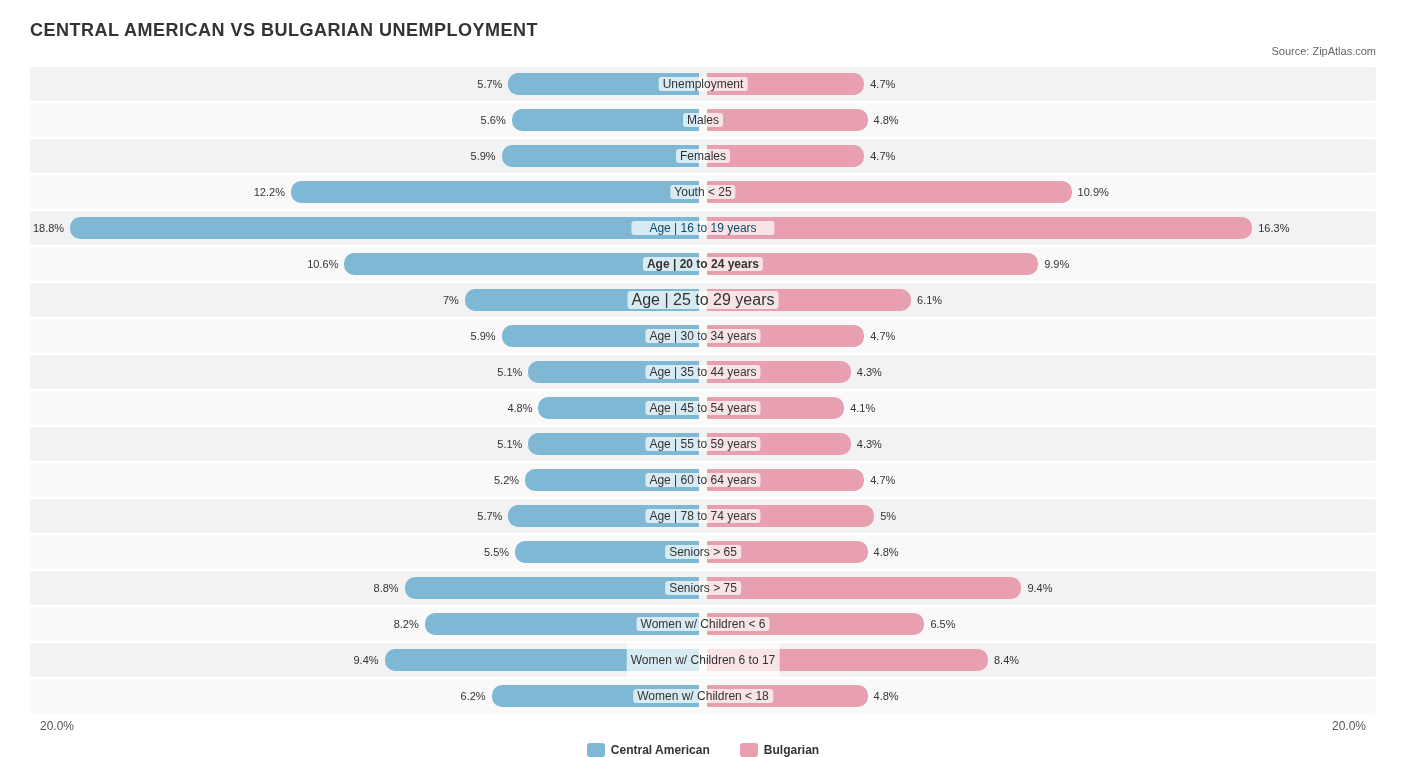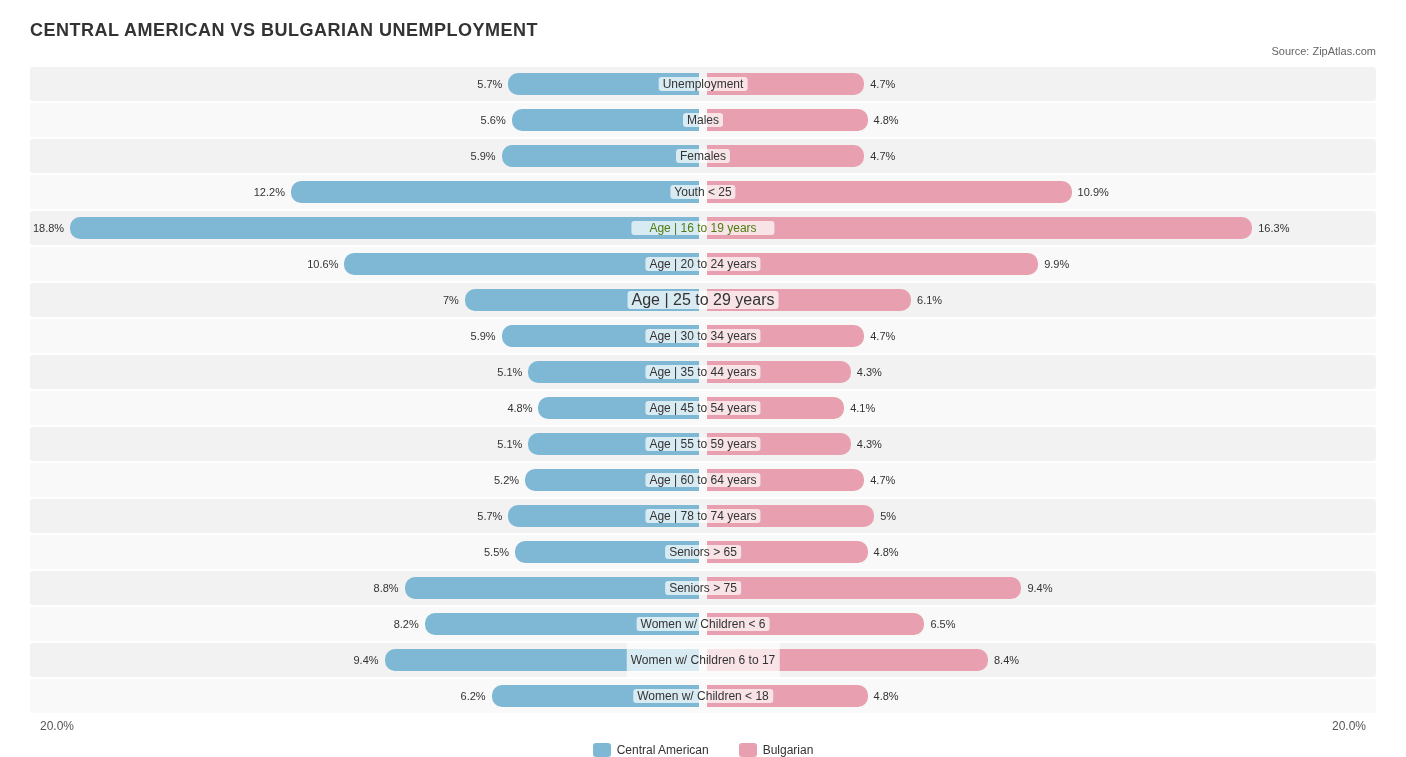--- a/index.html
+++ b/index.html
@@ -116,20 +116,21 @@
       text-align: right;
       font-size: 12px;
       color: #555;
       padding-right: 10px;
     }
     .legend {
       display: flex;
       justify-content: center;
       gap: 30px;
       margin-top: 10px;
+      font-weight: bold;
     }
     .legend-item {
       display: flex;
       align-items: center;
       gap: 6px;
       font-size: 12px;
       color: #333;
     }
     .legend-box {
       width: 18px;
@@ -206,36 +207,36 @@
         </div>
       </div>
     </div>
       <div class="row">
       <div class="row-wrapper">
         <div class="left-section">
           <div class="bar-left" style="width: 94%; max-width: 100%; min-width:2px;">
             <span class="val-left">18.8%</span>
           </div>
         </div>
-        <div style="position:absolute;left:50%;transform:translateX(-50%);white-space:nowrap;font-size:12px;color:#4d7c0f;z-index:10;pointer-events:none;text-align:center;background:rgba(255,255,255,0.7);padding:0 18px;border-radius:3px;">Age | 16 to 19 years</div>
+        <div style="position:absolute;left:50%;transform:translateX(-50%);white-space:nowrap;font-size:12px;color:#0c4a6e;z-index:10;pointer-events:none;text-align:center;background:rgba(255,255,255,0.7);padding:0 18px;border-radius:3px;">Age | 16 to 19 years</div>
         <div class="right-section">
           <div class="bar-right" style="width: 81.5%; max-width: 100%; min-width:2px;">
             <span class="val-right">16.3%</span>
           </div>
         </div>
       </div>
     </div>
       <div class="row">
       <div class="row-wrapper">
         <div class="left-section">
           <div class="bar-left" style="width: 53%; max-width: 100%; min-width:2px;padding-left:25px;">
             <span class="val-left">10.6%</span>
           </div>
         </div>
-        <div style="position:absolute;left:50%;transform:translateX(-50%);white-space:nowrap;font-size:12px;color:#333;z-index:10;pointer-events:none;text-align:center;background:rgba(255,255,255,0.7);padding:0 4px;border-radius:3px;">Age | 20 to 24 years</div>
+        <div style="position:absolute;left:50%;transform:translateX(-50%);white-space:nowrap;font-size:12px;color:#333;z-index:10;pointer-events:none;text-align:center;background:rgba(255,255,255,0.7);padding:0 4px;border-radius:3px;font-weight:bold;">Age | 20 to 24 years</div>
         <div class="right-section">
           <div class="bar-right" style="width: 49.5%; max-width: 100%; min-width:2px;">
             <span class="val-right">9.9%</span>
           </div>
         </div>
       </div>
     </div>
       <div class="row">
       <div class="row-wrapper">
         <div class="left-section">

